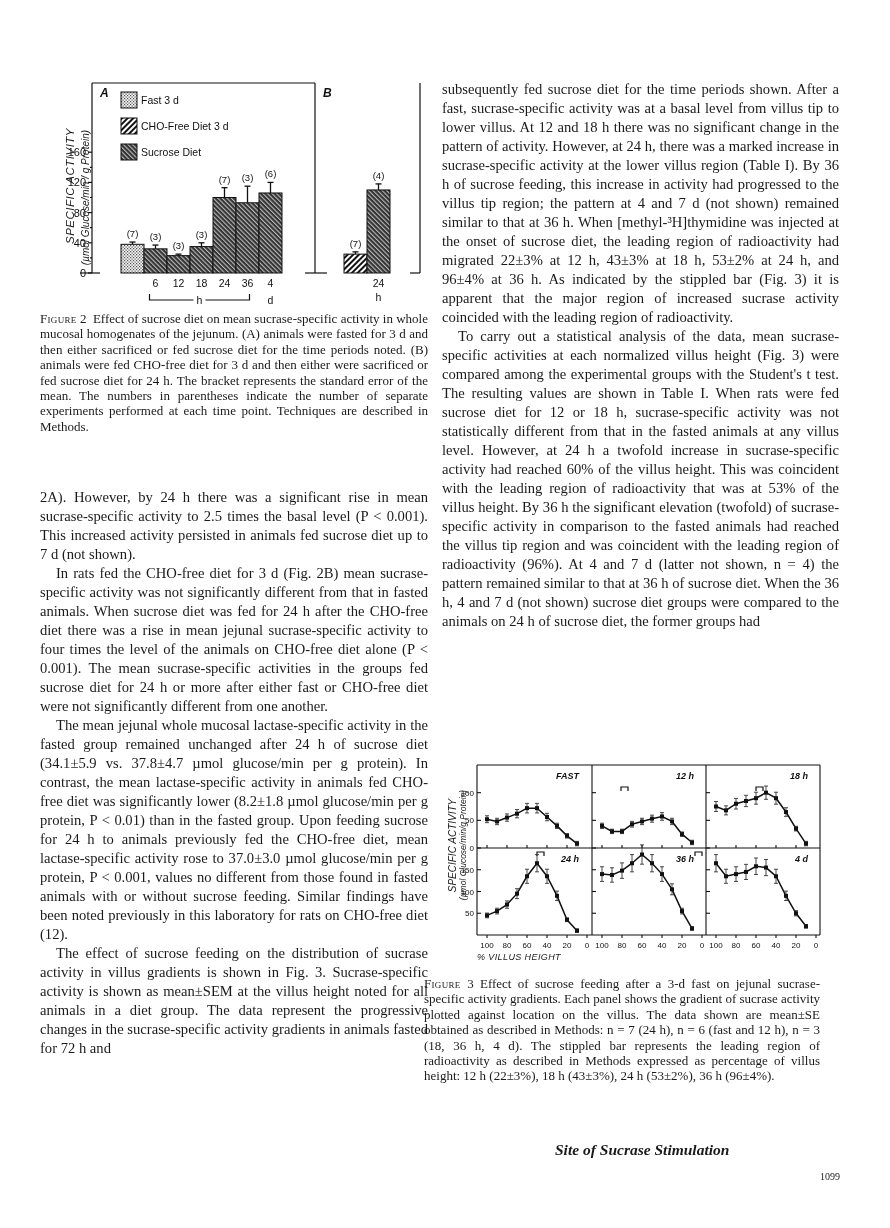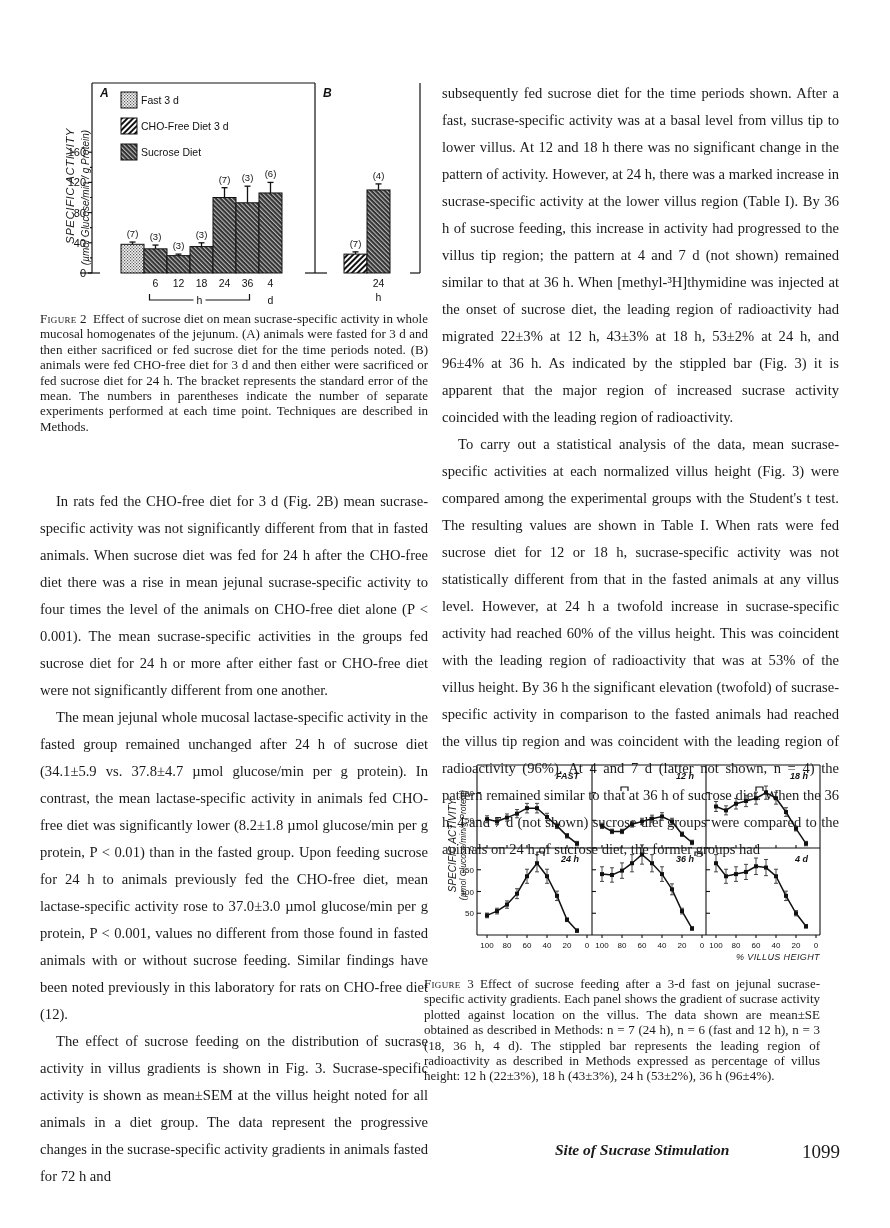--- a/index.html
+++ b/index.html
@@ -1,27 +1,27 @@
 <!DOCTYPE html>
 <html><head>
 <meta charset="utf-8">
 <style>
   html, body { margin:0; padding:0; background:#ffffff; }
   body { width:890px; height:1228px; position:relative; overflow:hidden; color:#1a1a1a;
          font-family:"Liberation Serif","DejaVu Serif",serif; }
   .abs { position:absolute; }
-  .col-text { font-size:14.6px; line-height:27px; text-align:justify; }
+  .col-text { font-size:14.6px; line-height:19px; text-align:justify; }
   .col-text p { margin:0; }
   .col-text p.ind { text-indent:16px; }
   .caption { font-size:13px; line-height:15.4px; text-align:justify; }
   .caption .fig-label { font-variant:small-caps; letter-spacing:0.3px; margin-right:6px;font-family:Liberation Serif, serif; }
   .sans { font-family:"Liberation Sans","DejaVu Sans",sans-serif; }
   svg text { font-family:"Liberation Sans","DejaVu Sans",sans-serif; fill:#111; }
   .footer-title { font-style:italic; font-weight:bold; font-size:15.5px; }
-  .footer-page { font-size:19px; }
+  .footer-page { font-size:10px;margin-top:30px; }
 </style>
 </head>
 <body>
 
 <div class="abs" style="left:40px; top:80px; width:390px; height:228px;">
   <svg id="fig2svg" width="390" height="228" viewBox="0 0 390 228">
     <defs>
       <pattern id="stipple" width="3" height="3" patternUnits="userSpaceOnUse">
         <rect width="3" height="3" fill="#f2f2f2"></rect>
         <rect x="0" y="0" width="1.2" height="1.2" fill="#555"></rect>
@@ -119,20 +119,21 @@
   
   <div class="abs sans" style="left:-70px; top:100px; width:200px; text-align:center; transform:rotate(-90deg); font-size:11.5px; font-style:italic; letter-spacing:0.5px;">SPECIFIC ACTIVITY</div>
   <div class="abs sans" style="left:-55px; top:112px; width:200px; text-align:center; transform:rotate(-90deg); font-size:10px; font-style:italic;">(µmol Glucose/min / g Protein)</div>
 </div>
 
 <div class="abs caption" style="left:40px; top:311px; width:388px;">
   <span class="fig-label">Figure 2</span><span>Effect of sucrose diet on mean sucrase-specific activity in whole mucosal homogenates of the jejunum. (A) animals were fasted for 3 d and then either sacrificed or fed sucrose diet for the time periods noted. (B) animals were fed CHO-free diet for 3 d and then either were sacrificed or fed sucrose diet for 24 h. The bracket represents the standard error of the mean. The numbers in parentheses indicate the number of separate experiments performed at each time point. Techniques are described in Methods.</span>
 </div>
 
 <div class="abs col-text" style="left:40px; top:488px; width:388px;">
+  <p>2A). However, by 24 h there was a significant rise in mean sucrase-specific activity to 2.5 times the basal level (P &lt; 0.001). This increased activity persisted in animals fed sucrose diet up to 7 d (not shown).</p>
   <p class="ind">In rats fed the CHO-free diet for 3 d (Fig. 2B) mean sucrase-specific activity was not significantly different from that in fasted animals. When sucrose diet was fed for 24 h after the CHO-free diet there was a rise in mean jejunal sucrase-specific activity to four times the level of the animals on CHO-free diet alone (P &lt; 0.001). The mean sucrase-specific activities in the groups fed sucrose diet for 24 h or more after either fast or CHO-free diet were not significantly different from one another.</p>
   <p class="ind">The mean jejunal whole mucosal lactase-specific activity in the fasted group remained unchanged after 24 h of sucrose diet (34.1±5.9 vs. 37.8±4.7 µmol glucose/min per g protein). In contrast, the mean lactase-specific activity in animals fed CHO-free diet was significantly lower (8.2±1.8 µmol glucose/min per g protein, P &lt; 0.01) than in the fasted group. Upon feeding sucrose for 24 h to animals previously fed the CHO-free diet, mean lactase-specific activity rose to 37.0±3.0 µmol glucose/min per g protein, P &lt; 0.001, values no different from those found in fasted animals with or without sucrose feeding. Similar findings have been noted previously in this laboratory for rats on CHO-free diet (12).</p>
   <p class="ind">The effect of sucrose feeding on the distribution of sucrase activity in villus gradients is shown in Fig. 3. Sucrase-specific activity is shown as mean±SEM at the villus height noted for all animals in a diet group. The data represent the progressive changes in the sucrase-specific activity gradients in animals fasted for 72 h and</p>
 </div>
 
 <div class="abs col-text" style="left:442px; top:80px; width:397px;">
   <p>subsequently fed sucrose diet for the time periods shown. After a fast, sucrase-specific activity was at a basal level from villus tip to lower villus. At 12 and 18 h there was no significant change in the pattern of activity. However, at 24 h, there was a marked increase in sucrase-specific activity at the lower villus region (Table I). By 36 h of sucrose feeding, this increase in activity had progressed to the villus tip region; the pattern at 4 and 7 d (not shown) remained similar to that at 36 h. When [methyl-³H]thymidine was injected at the onset of sucrose diet, the leading region of radioactivity had migrated 22±3% at 12 h, 43±3% at 18 h, 53±2% at 24 h, and 96±4% at 36 h. As indicated by the stippled bar (Fig. 3) it is apparent that the major region of increased sucrase activity coincided with the leading region of radioactivity.</p>
   <p class="ind">To carry out a statistical analysis of the data, mean sucrase-specific activities at each normalized villus height (Fig. 3) were compared among the experimental groups with the Student's t test. The resulting values are shown in Table I. When rats were fed sucrose diet for 12 or 18 h, sucrase-specific activity was not statistically different from that in the fasted animals at any villus level. However, at 24 h a twofold increase in sucrase-specific activity had reached 60% of the villus height. This was coincident with the leading region of radioactivity that was at 53% of the villus height. By 36 h the significant elevation (twofold) of sucrase-specific activity in comparison to the fasted animals had reached the villus tip region and was coincident with the leading region of radioactivity (96%). At 4 and 7 d (latter not shown, n = 4) the pattern remained similar to that at 36 h of sucrose diet. When the 36 h, 4 and 7 d (not shown) sucrose diet groups were compared to the animals on 24 h of sucrose diet, the former groups had</p>
 </div>
 
@@ -474,21 +475,21 @@
         <line x1="336" y1="175" x2="336" y2="178" stroke="#111" stroke-width="1.1" fill="none"></line>
         <text x="336" y="188" text-anchor="middle" font-size="8">40</text>
         <line x1="356" y1="175" x2="356" y2="178" stroke="#111" stroke-width="1.1" fill="none"></line>
         <text x="356" y="188" text-anchor="middle" font-size="8">20</text>
         <line x1="376" y1="175" x2="376" y2="178" stroke="#111" stroke-width="1.1" fill="none"></line>
         <text x="376" y="188" text-anchor="middle" font-size="8">0</text>
       </g>
   </svg>
   <div class="abs sans" style="left:-78px; top:80px; width:180px; text-align:center; transform:rotate(-90deg); font-size:10px; font-style:italic;">SPECIFIC ACTIVITY</div>
   <div class="abs sans" style="left:-67px; top:80px; width:180px; text-align:center; transform:rotate(-90deg); font-size:8.5px; font-style:italic;">(µmol Glucose/min/g Protein)</div>
-  <div class="abs sans" style="left:37px; top:192px; width:343px; text-align:right; font-size:9px; font-style:italic; letter-spacing:0.4px;">% VILLUS HEIGHT</div>
+  <div class="abs sans" style="left:37px; top:192px; width:343px; text-align:left; font-size:9px; font-style:italic; letter-spacing:0.4px;">% VILLUS HEIGHT</div>
 </div>
 
 <div class="abs caption" style="left:424px; top:976px; width:396px;">
   <span class="fig-label">Figure 3</span><span>Effect of sucrose feeding after a 3-d fast on jejunal sucrase-specific activity gradients. Each panel shows the gradient of sucrase activity plotted against location on the villus. The data shown are mean±SE obtained as described in Methods: n = 7 (24 h), n = 6 (fast and 12 h), n = 3 (18, 36 h, 4 d). The stippled bar represents the leading region of radioactivity as described in Methods expressed as percentage of villus height: 12 h (22±3%), 18 h (43±3%), 24 h (53±2%), 36 h (96±4%).</span>
 </div>
 
 <div class="abs" style="left:555px; top:1141px; width:285px; height:22px;">
   <span class="abs footer-title" style="left:0; top:0;">Site of Sucrase Stimulation</span>
   <span class="abs footer-page" style="right:0; top:0;">1099</span>
 </div>

